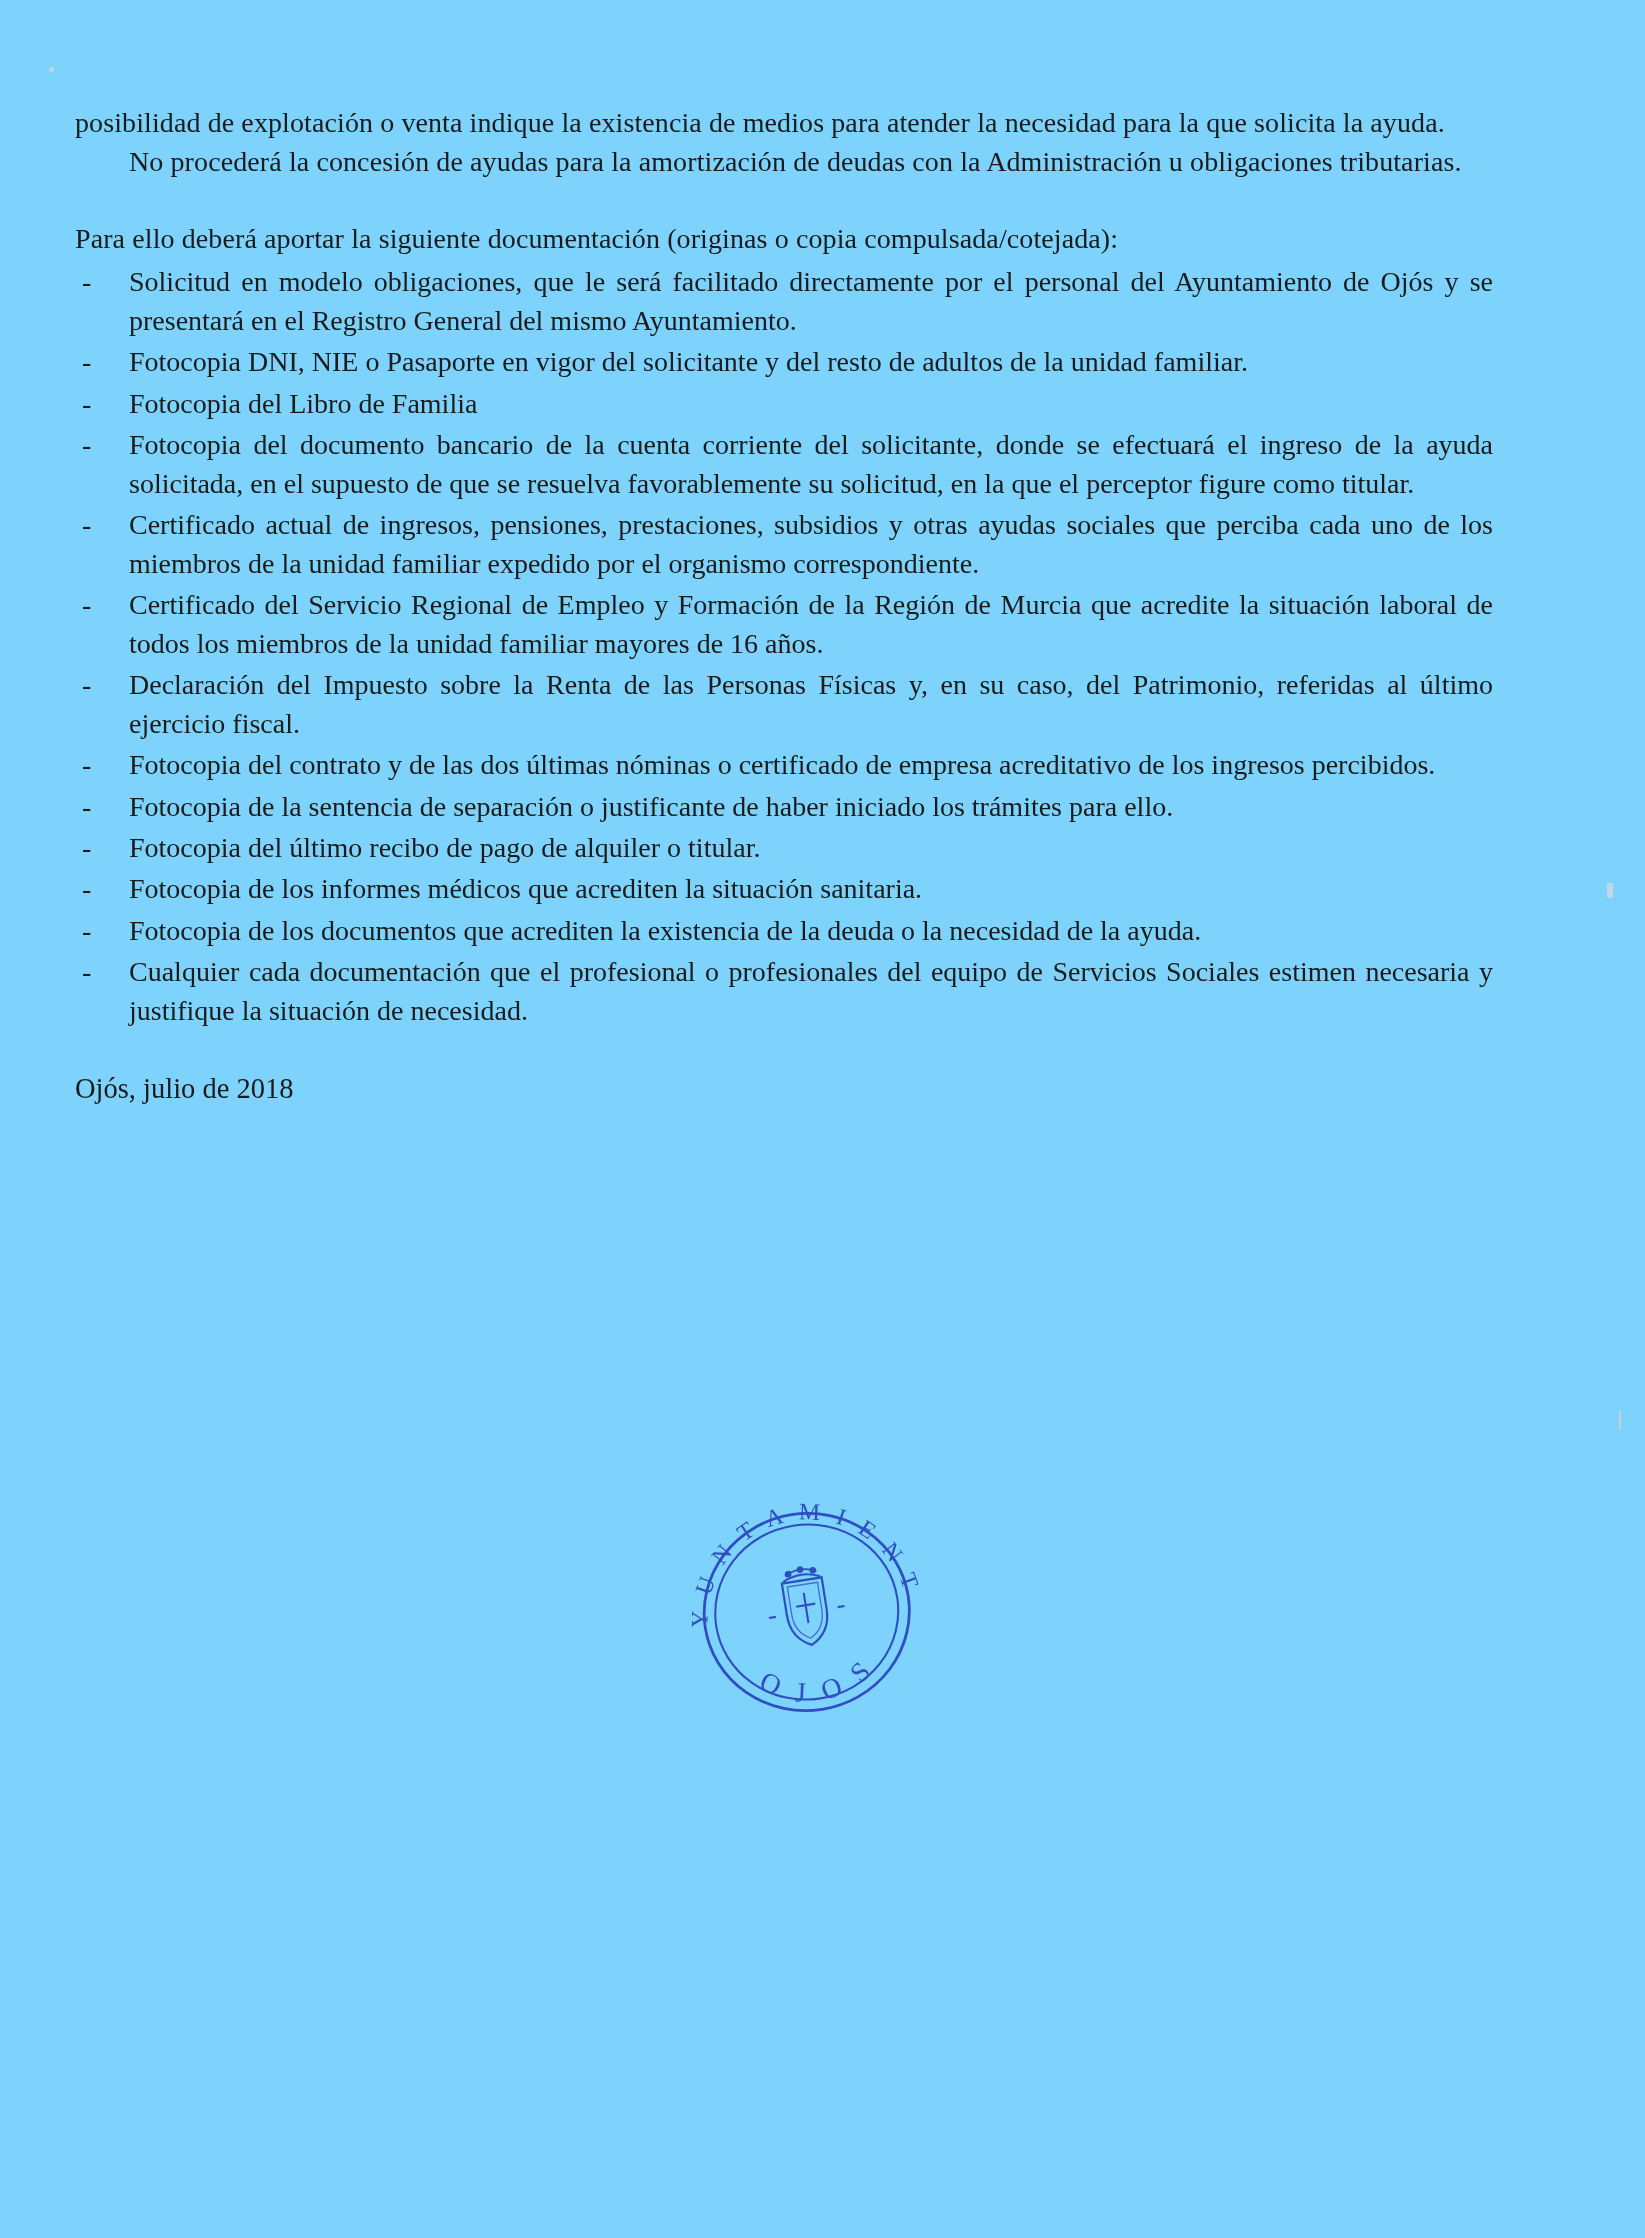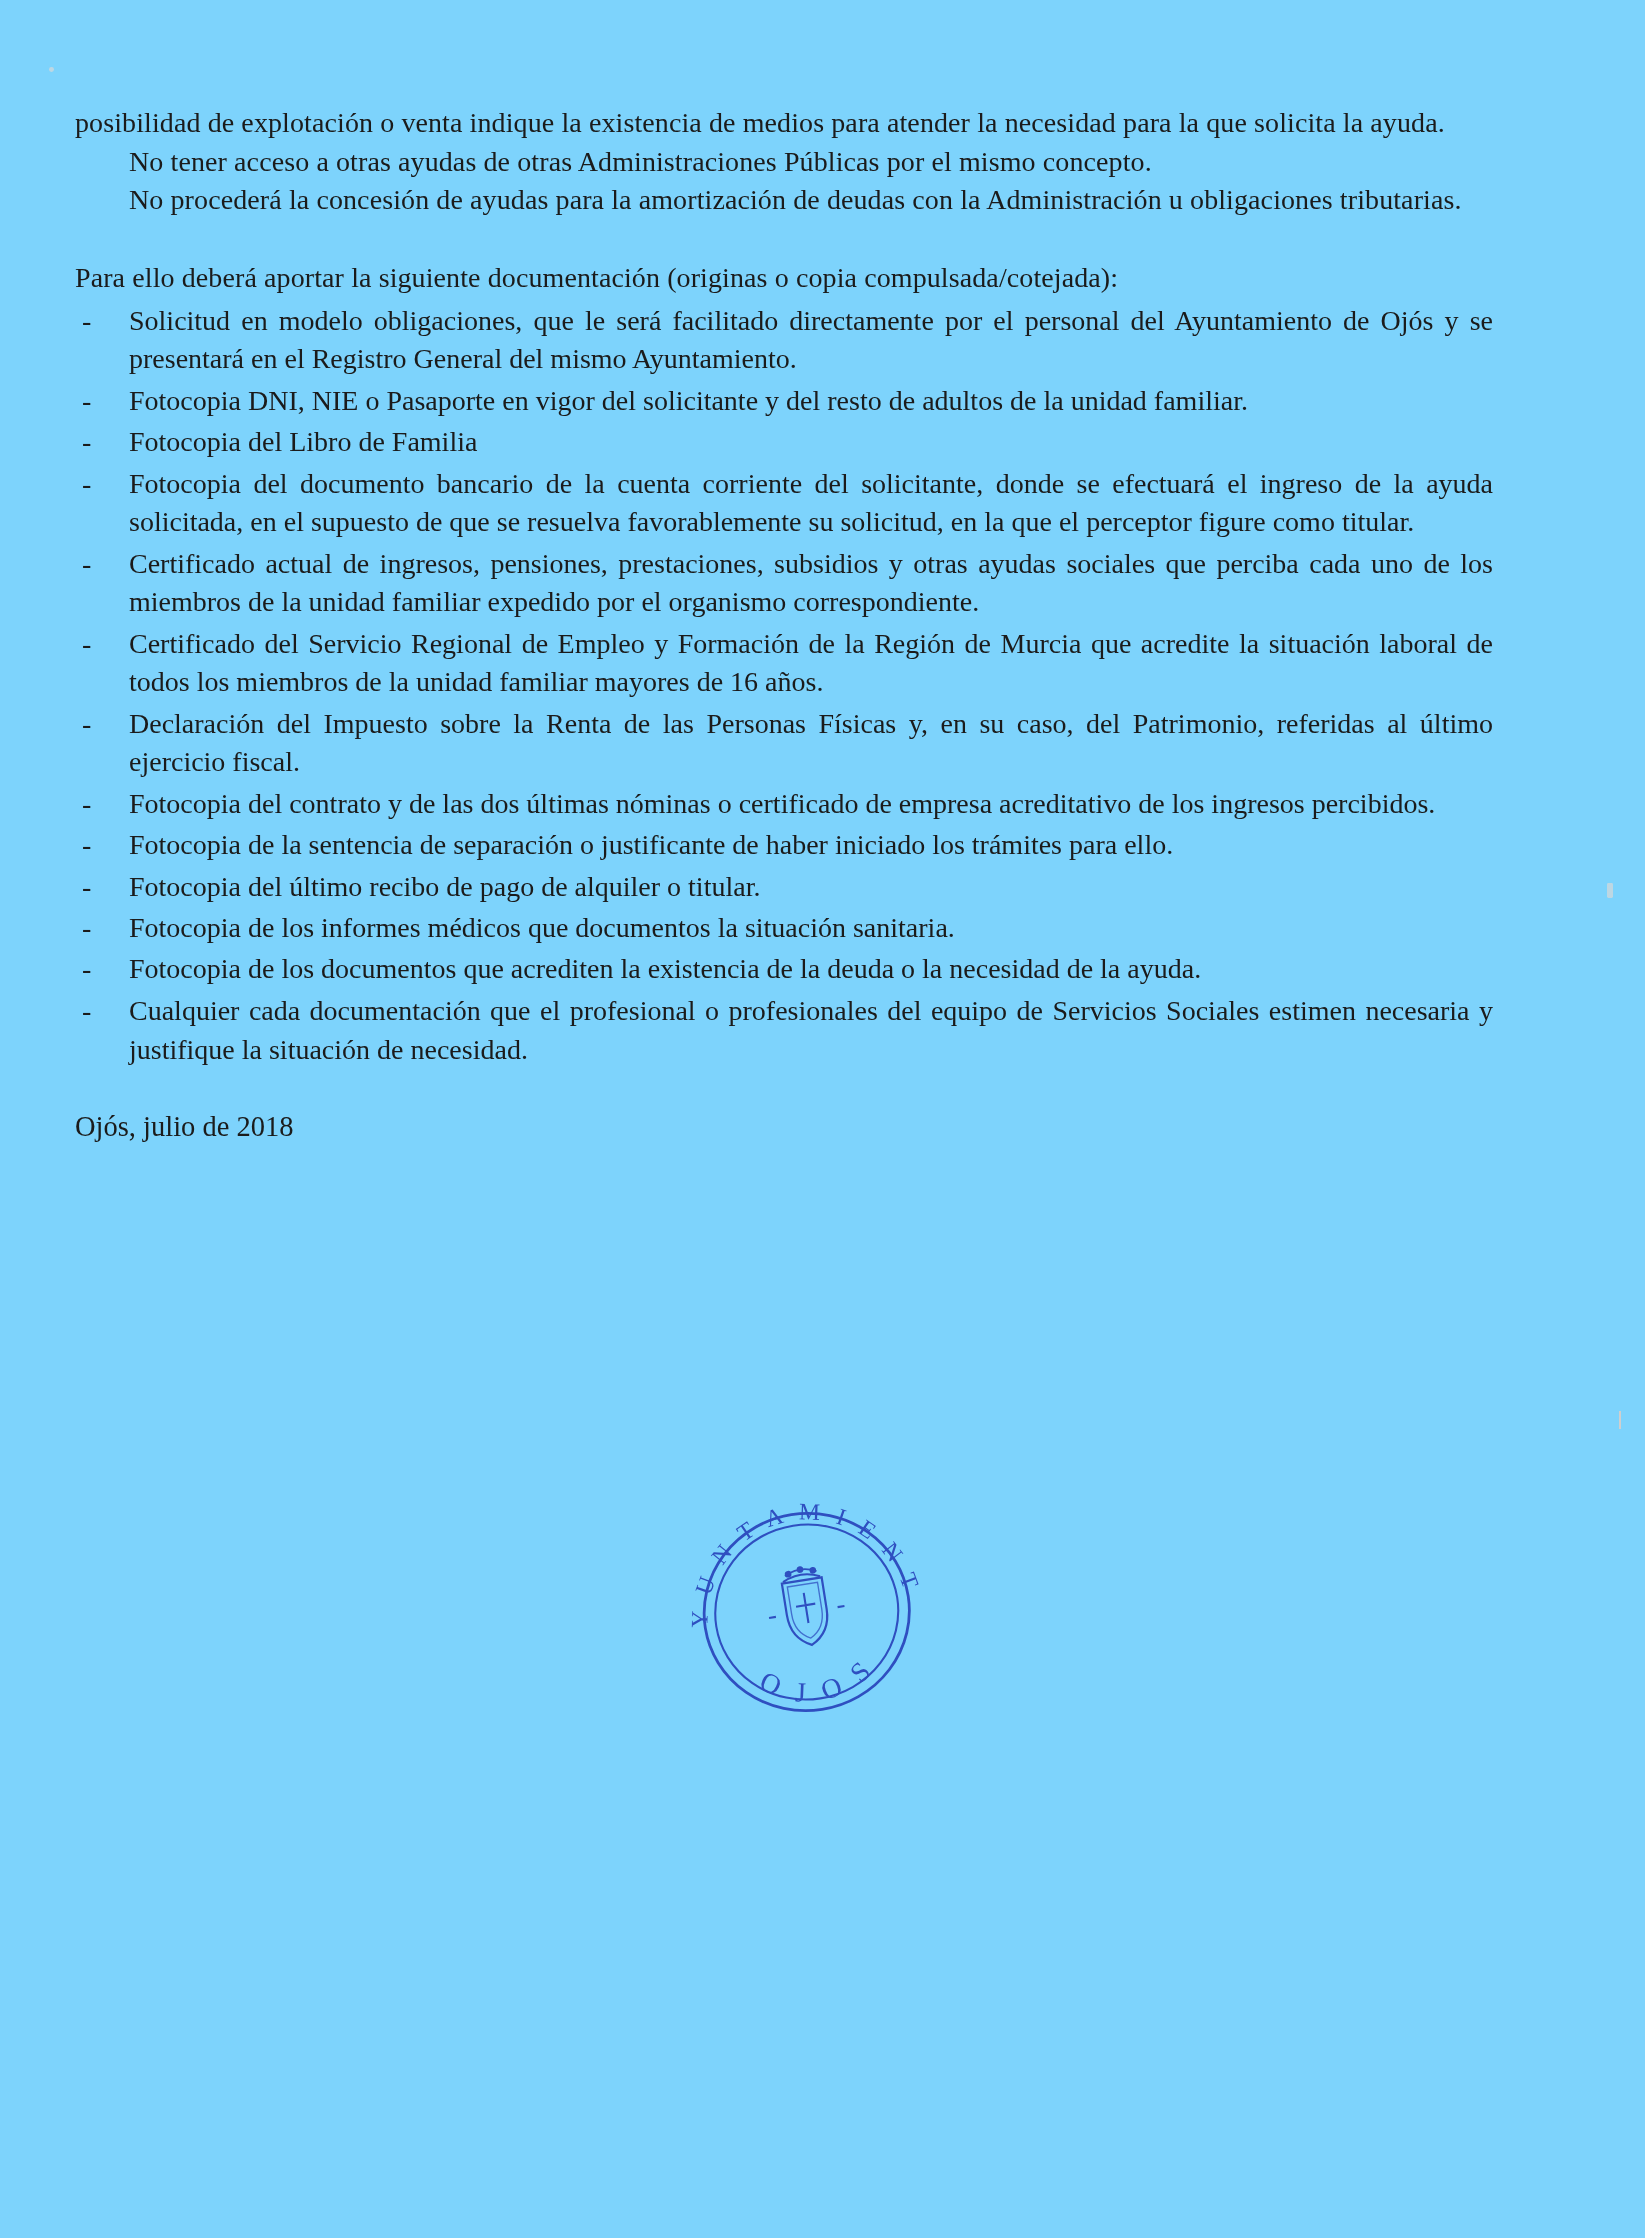--- a/index.html
+++ b/index.html
@@ -110,21 +110,20 @@
 <div class="page">
 
   <div class="scan-speck" style="left:49px; top:67px; width:4.9px; height:4.9px;"></div>
   <div class="scan-speck" style="left:1607px; top:883px; width:5.6px; height:15.3px; border-radius:1.4px;"></div>
   <div class="footer-tick"></div>
 
   <div class="content">
 
     <p>posibilidad de explotación o venta indique la existencia de medios para atender la necesidad para la que solicita la ayuda.</p>
 
-    <p class="indent">No tener acceso a otras ayudas de otras Administraciones Públicas por el mismo concepto.</p>
 
     <p class="indent"><span class="u">No procederá</span><span> la concesión de ayudas para la amortización de deudas con la Administración u obligaciones tributarias.</span></p>
 
     <div class="gap-lg"></div>
 
     <p>Para ello deberá aportar la siguiente documentación (originas o copia compulsada/cotejada):</p>
 
     <ul class="doclist">
       <li><span class="dash">-</span><span class="u">Solicitud en modelo obligaciones,</span><span> que le será facilitado directamente por el personal del Ayuntamiento de Ojós y se presentará en el Registro General del mismo Ayuntamiento.</span></li>
 
@@ -139,21 +138,21 @@
       <li><span class="dash">-</span><span class="u">Certificado del Servicio Regional de Empleo y Formación de la Región de Murcia</span><span> que acredite la situación laboral de todos los miembros de la unidad familiar mayores de 16 años.</span></li>
 
       <li><span class="dash">-</span><span class="u">Declaración del Impuesto sobre la Renta de las Personas Físicas</span><span> y, en su caso, del Patrimonio, referidas al último ejercicio fiscal.</span></li>
 
       <li><span class="dash">-</span><span class="u">Fotocopia del contrato y de las dos últimas nóminas</span><span> o certificado de empresa acreditativo de los ingresos percibidos.</span></li>
 
       <li><span class="dash">-</span><span class="u">Fotocopia de la sentencia de separación</span><span> o justificante de haber iniciado los trámites para ello.</span></li>
 
       <li><span class="dash">-</span><span class="u">Fotocopia del último recibo</span><span> de pago de alquiler o titular.</span></li>
 
-      <li><span class="dash">-</span><span class="u">Fotocopia de los informes médicos</span><span> que documentos la situación sanitaria.</span></li>
+      <li><span class="dash">-</span><span class="u">Fotocopia de los informes médicos</span><span> que acrediten la situación sanitaria.</span></li>
 
       <li><span class="dash">-</span><span class="u">Fotocopia de los documentos que acrediten la existencia de la deuda o la necesidad de la ayuda.</span><span></span></li>
 
       <li><span class="dash">-</span><span>Cualquier </span><span class="u">cada documentación</span><span> que el profesional o profesionales del equipo de Servicios Sociales estimen necesaria y justifique la situación de necesidad.</span></li>
     </ul>
 
     <div class="signline">Ojós, julio de 2018</div>
   </div>
 
   <div class="stamp-wrap">

